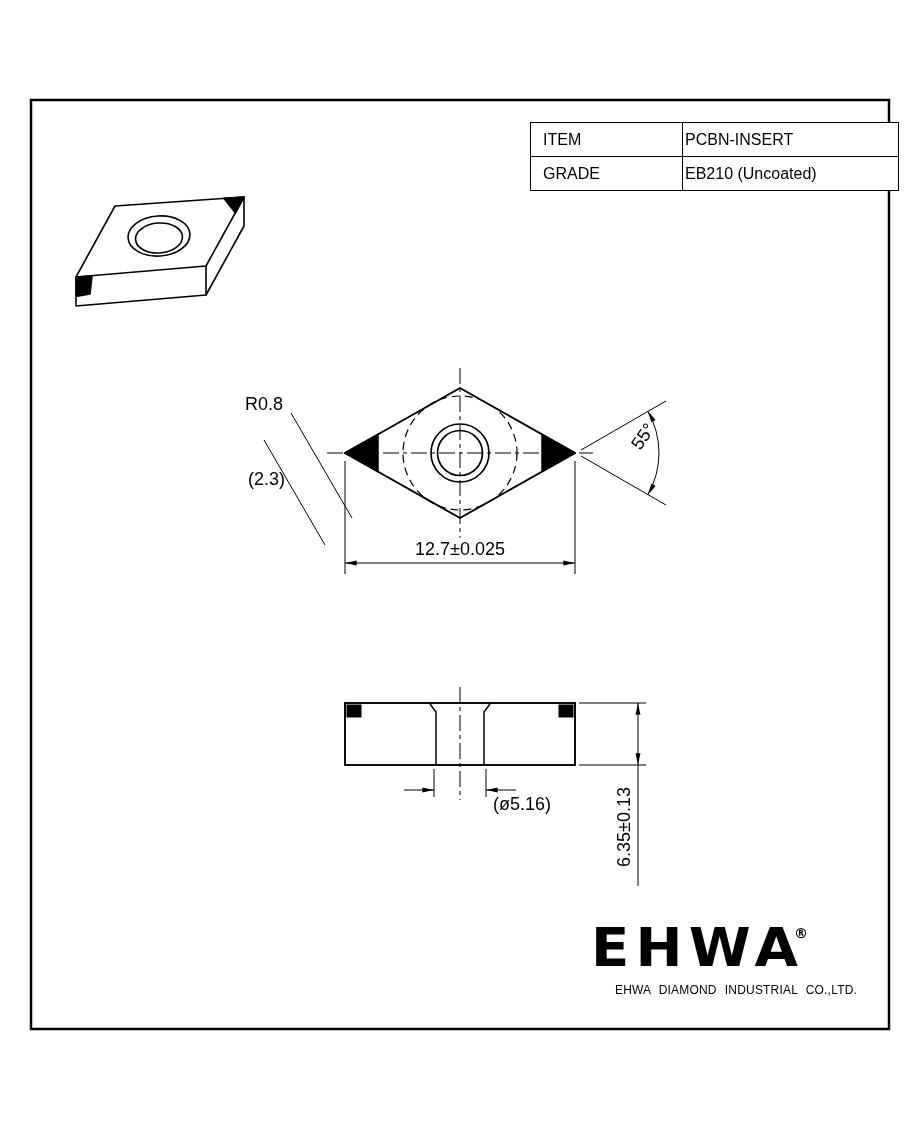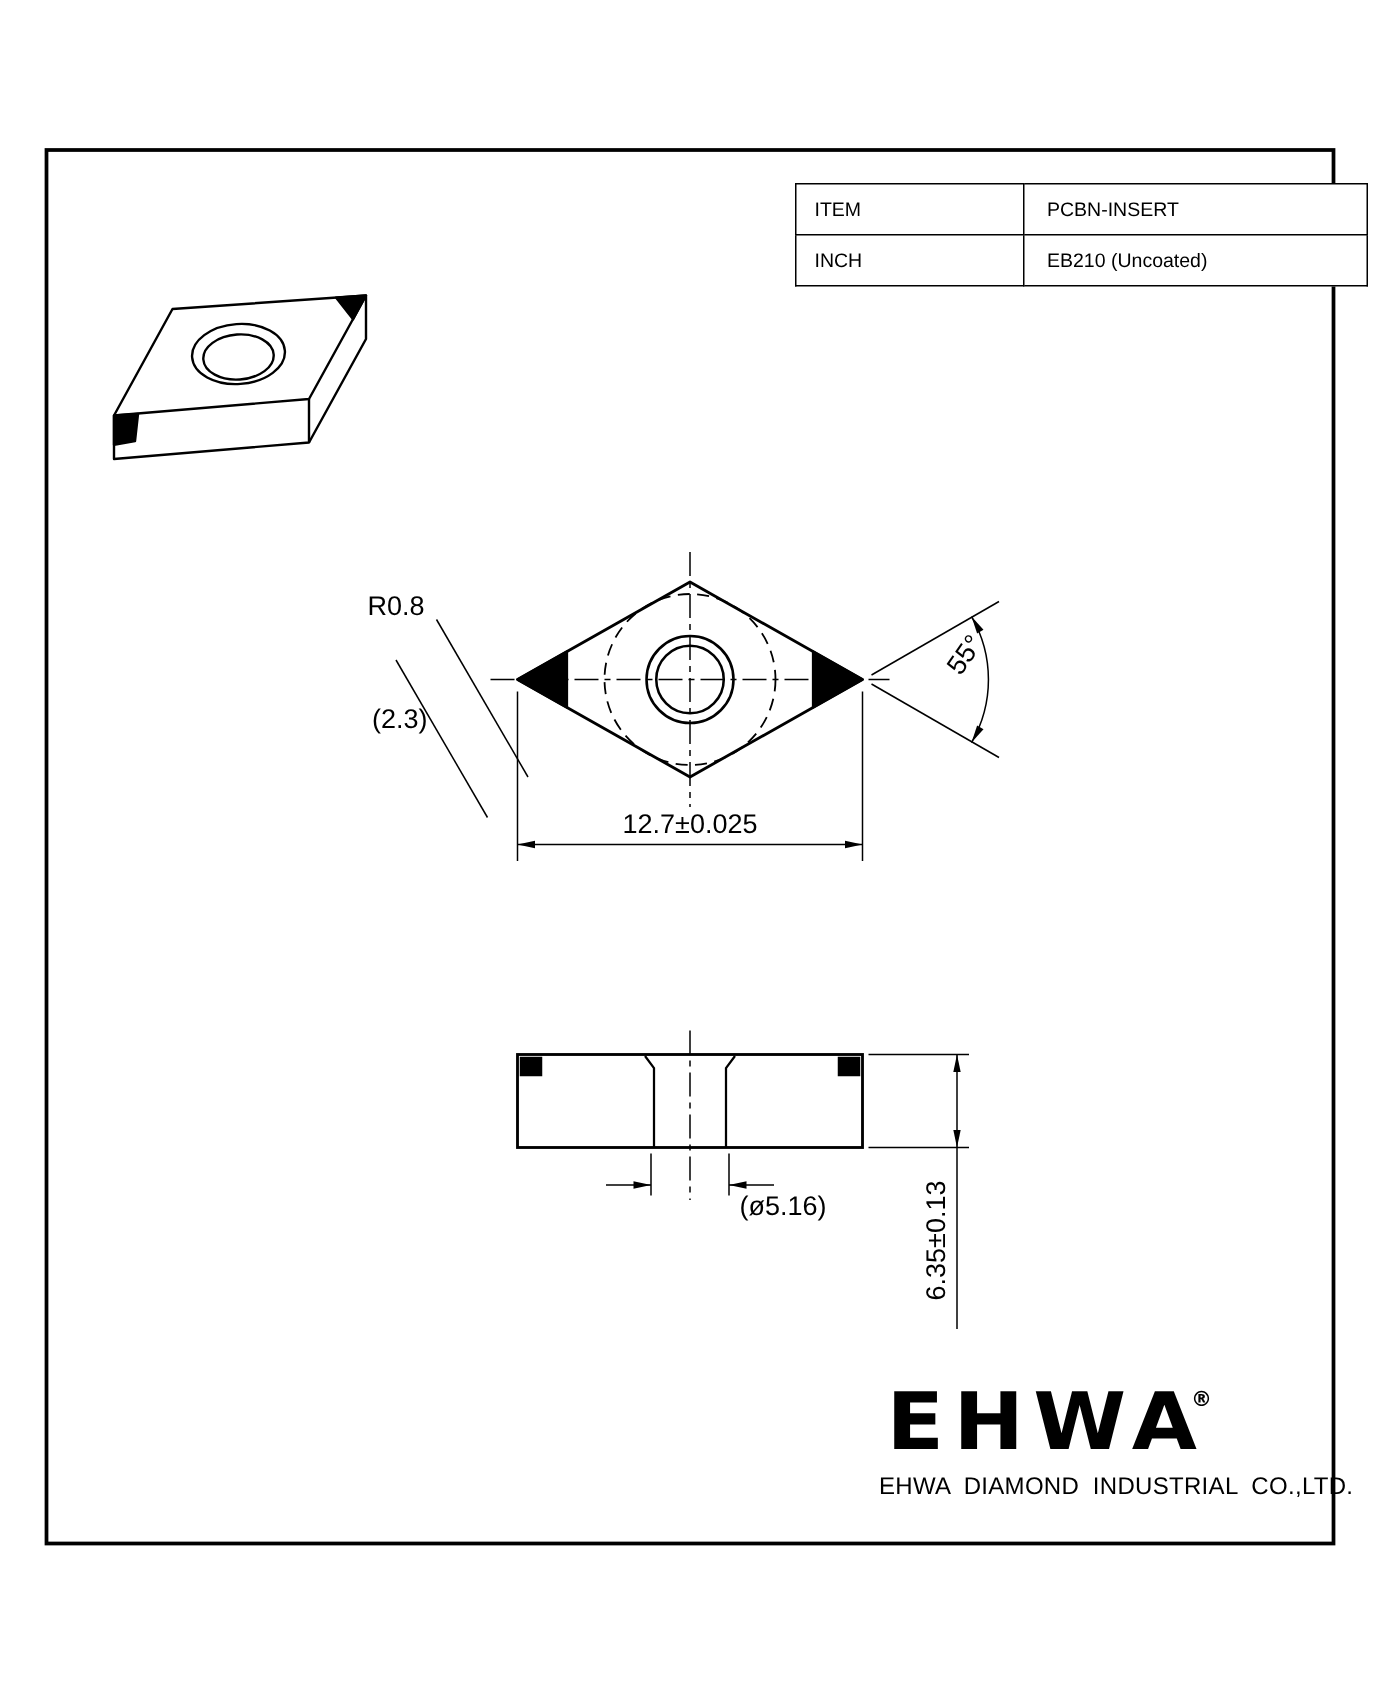--- a/index.html
+++ b/index.html
@@ -1,32 +1,32 @@
 <!DOCTYPE html>
 <html><head>
 <meta charset="utf-8">
 <style>
   html, body { margin:0; padding:0; }
   body { width:920px; height:1124px; background:#ffffff; font-family:"Liberation Sans", sans-serif; }
   .page { position:relative; width:920px; height:1124px; background:#ffffff; overflow:hidden; }
   svg.drawing { position:absolute; left:0; top:0; }
   .dim { font-family:"Liberation Sans", sans-serif; font-size:18px; fill:#000; }
   table.spec { position:absolute; left:530px; top:122px; border-collapse:collapse; background:#fff; }
-  table.spec td { border:1.8px solid #000; height:31px; font-size:13px; color:#000;
+  table.spec td { border:1.8px solid #000; height:31px; font-size:16px; color:#000;
                   vertical-align:middle; white-space:nowrap; font-family:"Liberation Sans", sans-serif; }
   td.lbl { width:138px; padding-left:12px; }
-  td.val { width:212px; padding-left:15px;margin-top:32px; }
+  td.val { width:212px; padding-left:2px;margin-top:32px; }
   .logo-row { position:absolute; left:591px; top:921px; white-space:nowrap; }
   .logo-text { display:inline-block; font-family:"DejaVu Sans", sans-serif; font-weight:bold;
                font-size:54px; line-height:1.05; letter-spacing:6px; color:#000;
                transform:scale(1.04,0.98); transform-origin:left top; }
   .logo-reg { position:absolute; left:794px; top:925px; font-size:14px; font-weight:bold;
               font-family:"DejaVu Sans", sans-serif; color:#000; }
   .company-line { position:absolute; left:586px; top:983px; width:300px; text-align:center;
-                  font-size:16px; letter-spacing:0.2px; word-spacing:4.5px; color:#000;
+                  font-size:12px; letter-spacing:0.2px; word-spacing:4.5px; color:#000;
                   white-space:nowrap; font-family:"Liberation Sans", sans-serif; }
 </style>
 </head>
 <body>
 
 <div class="page">
 
   <svg class="drawing" width="920" height="1124" viewBox="0 0 920 1124">
     <defs>
       <marker id="arr" viewBox="0 0 12 12" refX="11" refY="6" markerWidth="14" markerHeight="14" markerUnits="userSpaceOnUse" orient="auto-start-reverse">
@@ -94,21 +94,21 @@
     </g>
   </svg>
 
   <table class="spec">
     <tbody>
       <tr>
         <td class="lbl">ITEM</td>
         <td class="val">PCBN-INSERT</td>
       </tr>
       <tr>
-        <td class="lbl">INCH</td>
+        <td class="lbl">GRADE</td>
         <td class="val">EB210 (Uncoated)</td>
       </tr>
     </tbody>
   </table>
 
   <div class="logo-row">
     <span class="logo-text">EHWA</span>
   </div>
   <span class="logo-reg">®</span>
   <div class="company-line">EHWA DIAMOND INDUSTRIAL CO.,LTD.</div>

